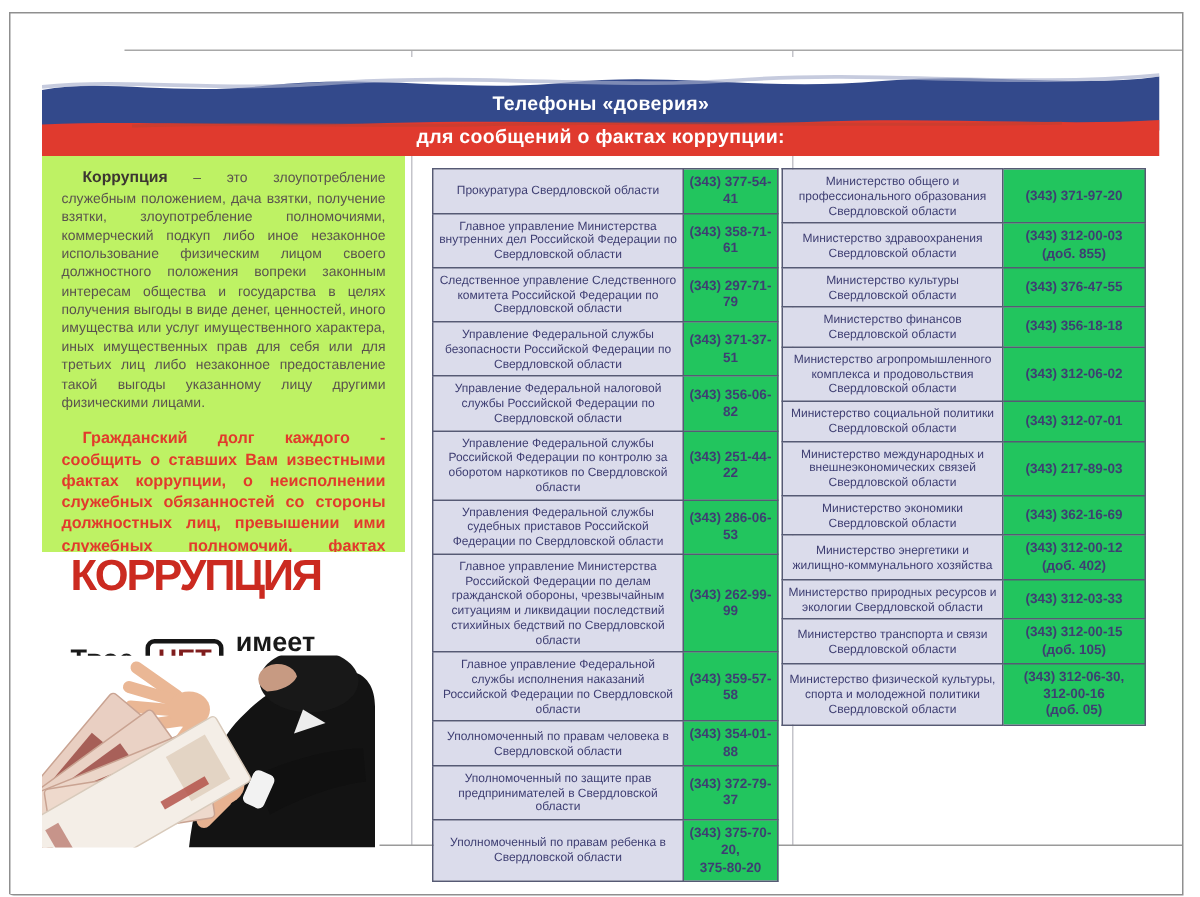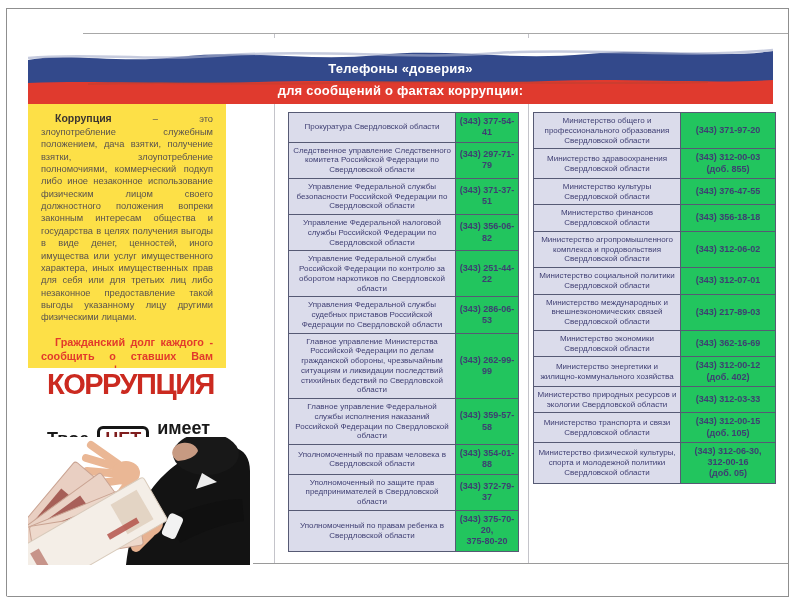--- a/index.html
+++ b/index.html
@@ -16,22 +16,22 @@
 
   
   .banner { position:absolute; left:28px; top:38px; width:745px; height:66px; }
   .banner svg { position:absolute; left:0; top:0; }
   .banner-title { position:absolute; top:23px; left:0; right:0; text-align:center;
     color:#ffffff; font-size:13px; font-weight:bold; letter-spacing:.2px; }
   .banner-subtitle { position:absolute; top:45px; left:0; right:0; text-align:center;
     color:#ffffff; font-size:13px; font-weight:bold; letter-spacing:.2px; }
 
   
-  .left-panel { position:absolute; left:28px; top:104px; width:198px; height:264px;
-    background:#fde047; box-sizing:border-box; padding:8px 13px 0 13px; }
+  .left-panel { position:absolute; left:28px; top:104px; width:242px; height:264px;
+    background:#bef264; box-sizing:border-box; padding:8px 13px 0 13px; }
   .p-def { margin:0; font-size:9.3px; line-height:1.33; color:#5a534e; text-align:justify; text-indent:14px; }
   .p-def .lead { color:#3c3631; font-size:10.5px; font-weight:bold; }
   .p-red { margin:11px 0 0 0; font-size:10.8px; line-height:1.32; color:#e23a2c; font-weight:bold;
     text-align:justify; text-indent:14px; }
   .p-red.second { margin-top:2px; }
 
   
   .slogan { position:absolute; left:28px; top:368px; width:242px; height:69px; background:#ffffff; }
   .slogan-title { margin:1px 0 0 19px; font-size:29px; font-weight:900; color:#cb2a20;
     letter-spacing:-1.5px; line-height:1.05; }
@@ -43,21 +43,21 @@
 
   
   .photo { position:absolute; left:28px; top:437px; width:222px; height:128px; }
 
   
   .tbl { position:absolute; top:112px; border-collapse:collapse; table-layout:fixed; }
   .tbl td { border:1px solid #565a74; color:#3e3e72; text-align:center; vertical-align:middle; padding:3px 3px; }
   .tbl td.name  { background:#dbdceb; font-size:8px;  line-height:1.22; }
   .tbl td.phone { background:#22c55e; font-size:9px; font-weight:bold; line-height:1.25; white-space:pre-line; }
   #tbl-federal  { left:288px; width:230px; }
-  #tbl-regional { left:533px; width:242px; }
+  #tbl-regional { left:521px; width:242px; }
 </style>
 </head>
 <body>
 
 <div class="canvas">
 
   <div class="frame"></div>
   <div class="rule-top"></div>
   <div class="fold fold-1"></div>
   <div class="fold fold-2"></div>
@@ -160,20 +160,24 @@
         <col style="width:167px">
         <col style="width:63px">
       </colgroup>
     <tbody>
 
         <tr>
           <td class="name">Прокуратура Свердловской области</td>
           <td class="phone">(343) 377-54-41</td>
         </tr>
 
+        <tr>
+          <td class="name">Главное управление Министерства внутренних дел Российской Федерации по Свердловской области</td>
+          <td class="phone">(343) 358-71-61</td>
+        </tr>
 
         <tr>
           <td class="name">Следственное управление Следственного комитета Российской Федерации по Свердловской области</td>
           <td class="phone">(343) 297-71-79</td>
         </tr>
 
         <tr>
           <td class="name">Управление Федеральной службы безопасности Российской Федерации по Свердловской области</td>
           <td class="phone">(343) 371-37-51</td>
         </tr>

